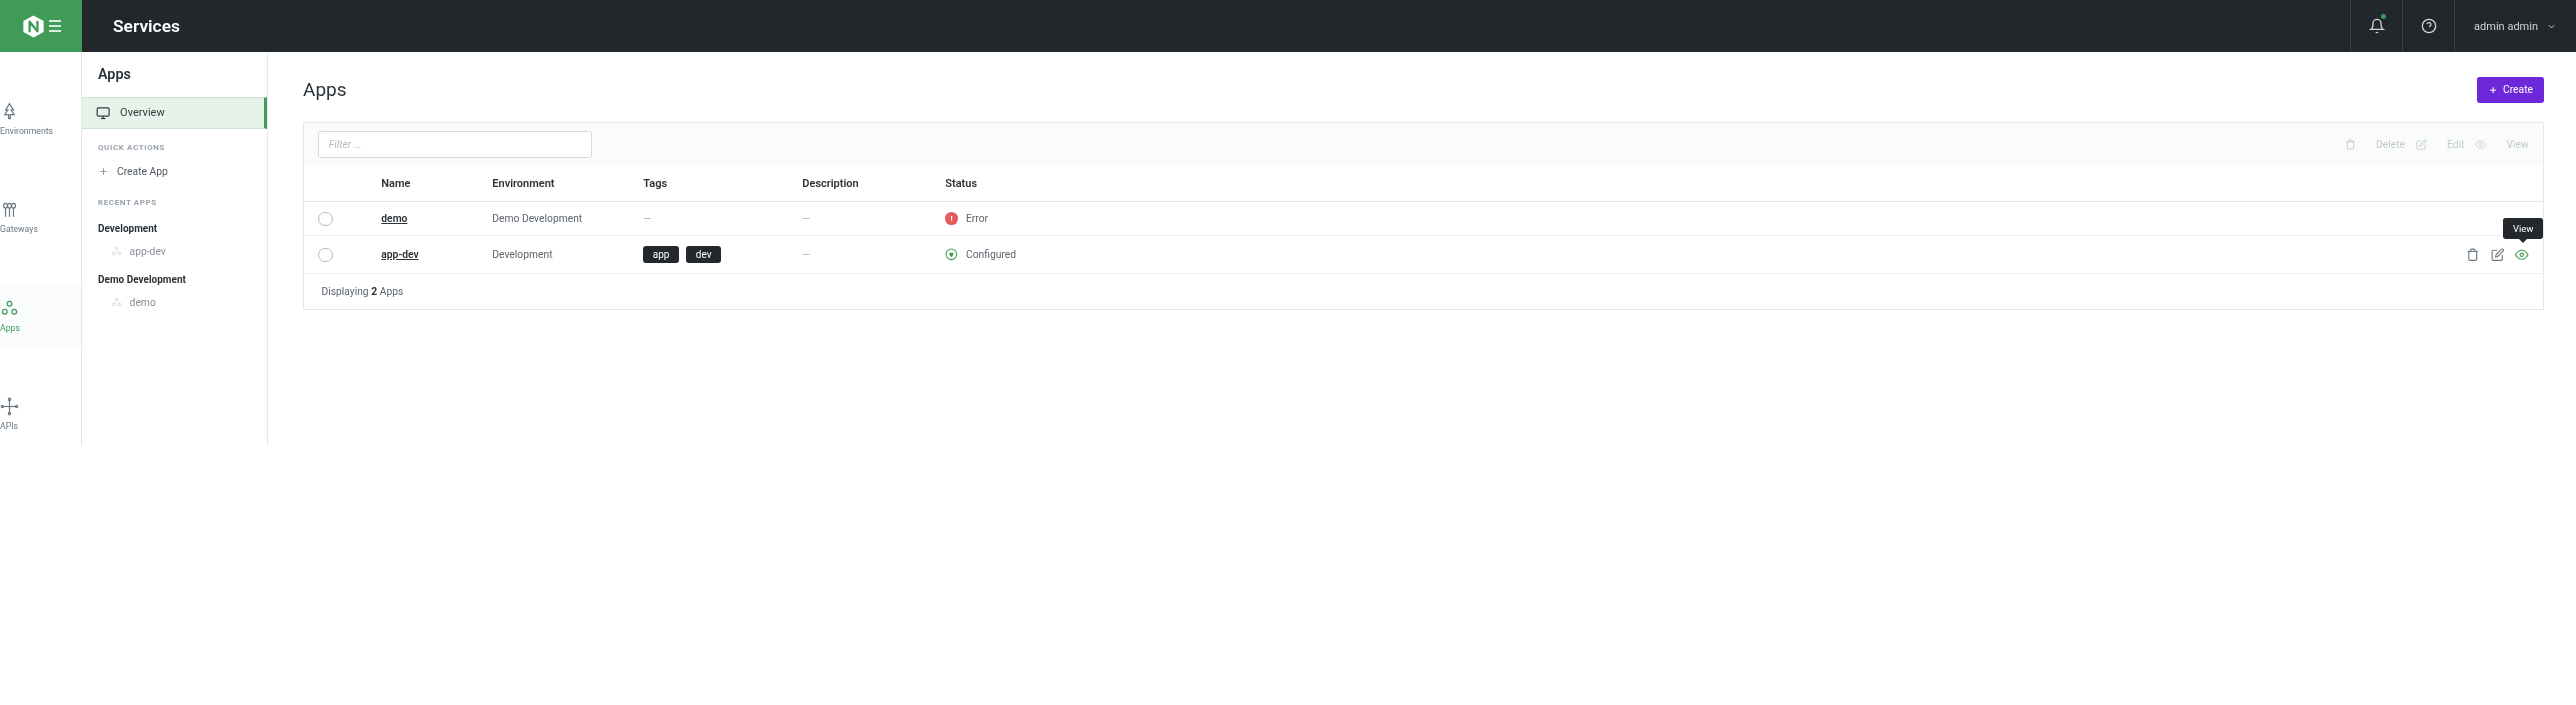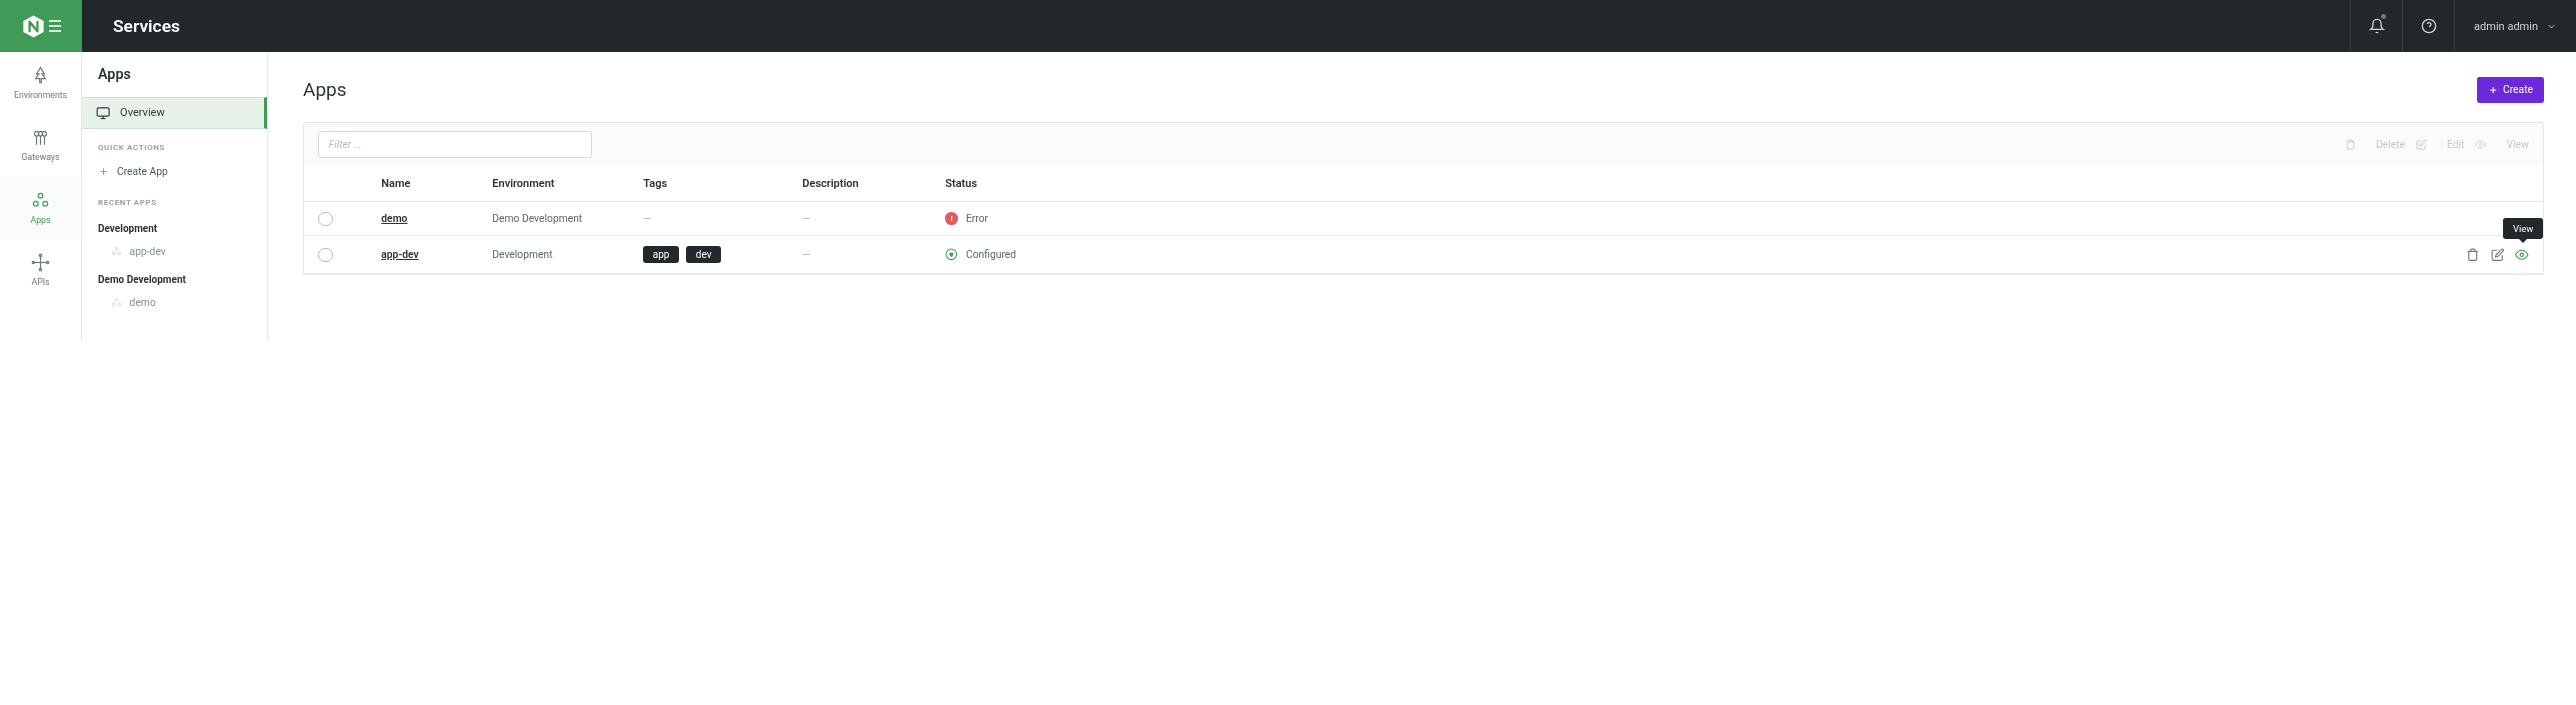--- a/index.html
+++ b/index.html
@@ -9,21 +9,21 @@
     .logo-hex { width: 25px; height: 25px; }
     .hamburger-lines { display: flex; flex-direction: column; gap: 3.2px; }
     .hamburger-lines span { width: 12.7px; height: 1.6px; background: rgba(255,255,255,0.8); display: block; }
     .topbar-title { margin-left: 31px; font-size: 17.4px; font-weight: 600; color: #fff; }
     .topbar-right { margin-left: auto; display: flex; align-items: center; height: 100%; }
     .topbar-btn { width: 52px; height: 52px; display: flex; align-items: center; justify-content: center; border-left: 0.8px solid #3a3f44; cursor: pointer; position: relative; }
     .notif-dot { position: absolute; width: 4.8px; height: 4.8px; background: #3f9b57; border-radius: 50%; top: 14.3px; right: 16px; }
     .user-area { padding: 0 19px; height: 52px; display: flex; align-items: center; gap: 8px; border-left: 0.8px solid #3a3f44; cursor: pointer; color: #d0d4d8; font-size: 11px;}
     .layout { display: flex; }
     .icon-rail { width: 82px; border-right: 0.8px solid #e5e7eb; }
-    .rail-item { display: flex; flex-direction: column; align-items: center; justify-content: center; padding: 14.3px 0; cursor: pointer; color: #6c7781; gap: 4.8px; font-size: 8.7px;}
+    .rail-item { display: flex; flex-direction: column; justify-content: center; padding: 14.3px 0; cursor: pointer; color: #6c7781; gap: 4.8px; font-size: 8.7px; margin-top: 36px;}
     .rail-item.active { color: #3f9b57; background: #fafbfc;}
     .rail-item svg { width: 19px; height: 19px; }
     .sidepanel { width: 186px; border-right: 0.8px solid #e5e7eb; padding-top: 14.3px; min-height: 289px;}
     .sidepanel-title { font-size: 14.3px; font-weight: 600; padding: 0 16px 14.3px; color: #2c3338; }
     .nav-item { display: flex; align-items: center; padding: 8px 14.3px; gap: 9.5px; font-size: 11px; color: #333a40; cursor: pointer;}
     .nav-item.selected { background: #e7f2ea; border-right: 3.2px solid #3f9b57; border-top: 0.8px solid #cde3d2; border-bottom: 0.8px solid #cde3d2;}
     .section-label { text-transform: uppercase; font-size: 8px; letter-spacing: 0.6px; color: #9aa3ab; padding: 14.3px 16px 6.3px; font-weight: 700;}
     .sub-item { display: flex; align-items: center; padding: 6.3px 16px; gap: 8px; font-size: 10.3px; color: #4f575f; cursor: pointer;}
     .sub-group-title { font-size: 10px; font-weight: 700; color: #2c3338; padding: 9.5px 16px 4.8px;}
     .sub-leaf { display: flex; align-items: center; padding: 6.3px 16px 6.3px 28.6px; gap: 8px; font-size: 10.3px; color: #888f96; cursor: pointer;}
@@ -268,16 +268,19 @@
               <path d="M11 4H4a2 2 0 0 0-2 2v14a2 2 0 0 0 2 2h14a2 2 0 0 0 2-2v-7"></path>
               <path d="M18.5 2.5a2.121 2.121 0 0 1 3 3L12 15l-4 1 1-4 9.5-9.5z"></path>
             </svg>
           <svg class="hl" width="13.5" height="13.5" viewBox="0 0 24 24" fill="none" stroke="currentColor" stroke-width="2">
               <path d="M1 12s4-8 11-8 11 8 11 8-4 8-11 8-11-8-11-8z"></path>
               <circle cx="12" cy="12" r="3"></circle>
             </svg>
         </div>
       </div>
 
+      <div class="tfoot">
+        <span>Displaying </span><strong>2</strong><span> Apps</span>
+      </div>
     </div>
   </div>
 </div>
 
 
 </body></html>

